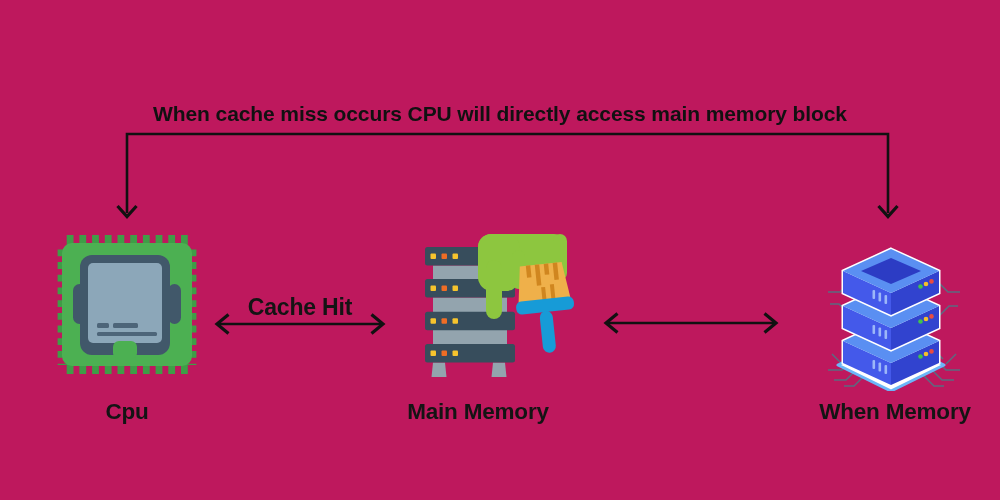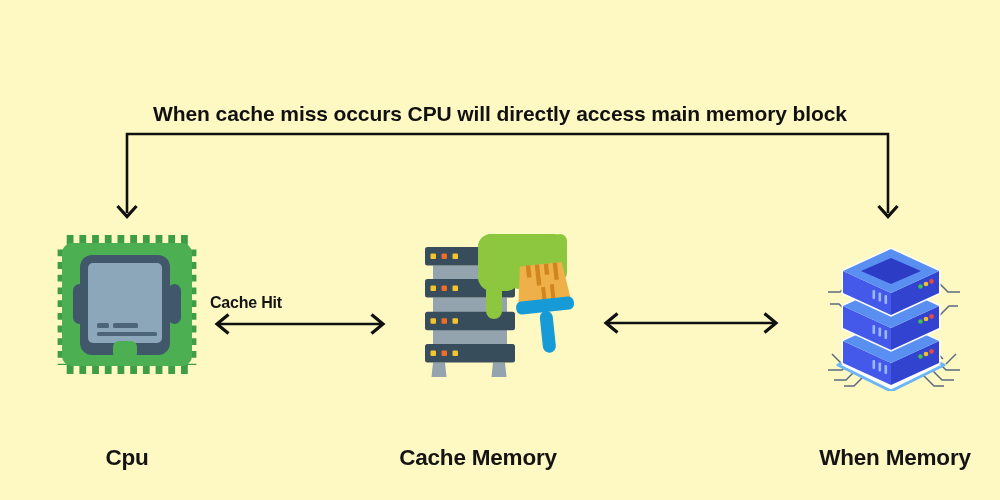--- a/index.html
+++ b/index.html
@@ -1,26 +1,26 @@
 <!DOCTYPE html>
 <html><head>
 <meta charset="utf-8">
 <style>
   html,body{margin:0;padding:0;background:#fff;}
   .canvas{
-    position:relative;width:1000px;height:500px;background:#fef9c3;overflow:hidden;
+    position:relative;width:1000px;height:500px;background:#be185d;overflow:hidden;
     font-family:"Liberation Sans","DejaVu Sans",sans-serif;
   }
   .abs{position:absolute;}
   .node-label{
     position:absolute;top:399px;width:200px;text-align:center;
-    font-size:22.5px;font-weight:bold;color:#141414;letter-spacing:-0.2px;margin-top:46px;
+    font-size:22.5px;font-weight:bold;color:#141414;letter-spacing:-0.2px;
   }
   .edge-label{
-    position:absolute;text-align:left;font-size:16px;font-weight:bold;
+    position:absolute;text-align:center;font-size:23px;font-weight:bold;
     color:#141414;letter-spacing:-0.2px;
   }
   .diagram-title{
     position:absolute;top:102px;left:0;width:1000px;text-align:center;
     font-size:21px;font-weight:bold;color:#111;letter-spacing:-0.1px;
   }
   svg{display:block;}
 </style>
 </head>
 <body>
@@ -182,16 +182,16 @@
         </g>
       <circle cx="92.5" cy="52.5" r="2.3" fill="#41c24e"></circle>
         <circle cx="98" cy="50" r="2.3" fill="#f5c02c"></circle>
         <circle cx="103.5" cy="47.4" r="2.3" fill="#ea4b3f"></circle>
     </g>
   </svg>
 
   <div class="edge-label" style="left:210px;top:294px;width:180px">Cache Hit</div>
 
   <div class="node-label" style="left:27px">Cpu</div>
-  <div class="node-label" style="left:378px">Cache Memory</div>
+  <div class="node-label" style="left:378px">Main Memory</div>
   <div class="node-label" style="left:795px">When Memory</div>
 
 </div>
 
 </body></html>

